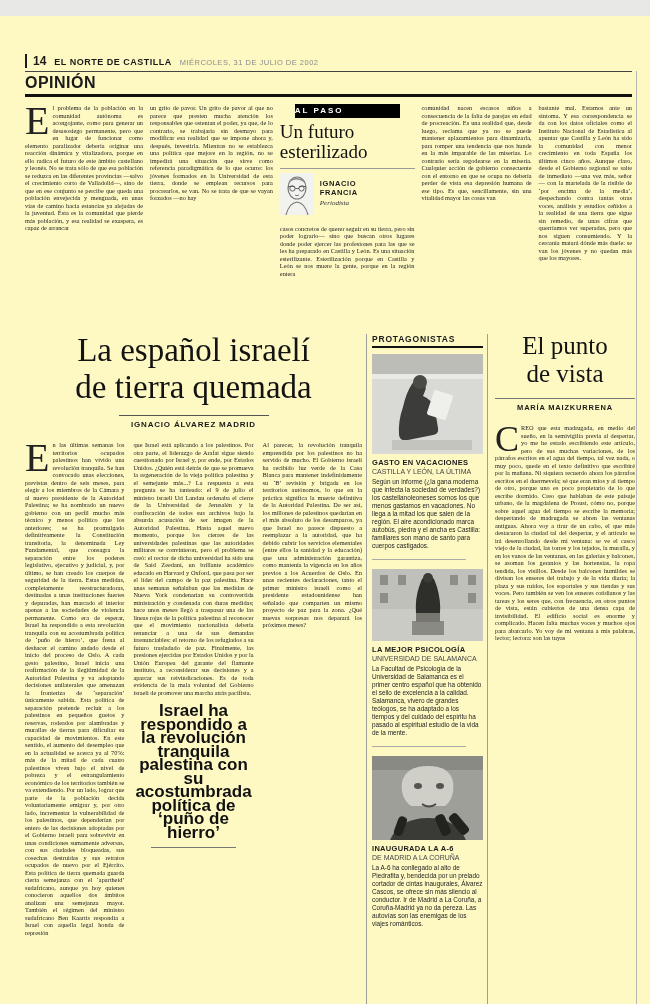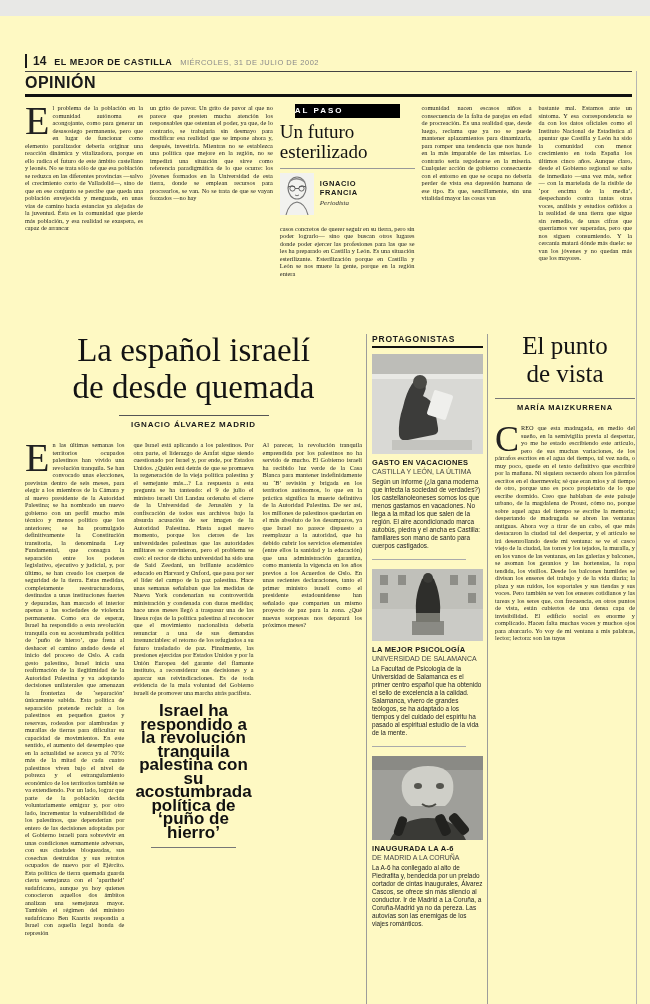--- a/index.html
+++ b/index.html
@@ -76,21 +76,21 @@
   .punto-body .dropcap { font-size:36px; line-height:29px; }
 </style>
 </head>
 <body>
 
 <div class="page">
 
   <div class="hdr">
     <div class="hdr-line">
       <span class="hdr-page">14</span>
-      <span class="hdr-masthead">EL MEJOR DE CASTILLA</span>
+      <span class="hdr-masthead">EL NORTE DE CASTILLA</span>
       <span class="hdr-date">MIÉRCOLES, 31 DE JULIO DE 2002</span>
     </div>
   </div>
   <div class="hdr-rule-thin"></div>
   <div class="hdr-section">OPINIÓN</div>
   <div class="hdr-rule-thick"></div>
   <div class="page-edge"></div>
 
   <div class="top-strip">
     <div class="ts-col1 bodytxt">
@@ -131,21 +131,21 @@
       <span>bastante mal. Estamos ante un síntoma. Y esa correspondencia se da con los datos oficiales como el Instituto Nacional de Estadística al apuntar que Castilla y León ha sido la comunidad con menor crecimiento en toda España los últimos cinco años. Aunque claro, desde el Gobierno regional se salte de inmediato —una vez más, señor— con la martelada de la risible de ‘por encima de la media’, despechando contra tantas otras voces, análisis y estudios ceñidos a la realidad de una tierra que sigue sin remedio, de unas cifras que querríamos ver superadas, pero que nos siguen consumiendo. Y la cercanía matará dónde más duele: se van los jóvenes y no quedan más que los mayores.</span>
     </div>
   </div>
 
   <div class="vdiv vdiv-a"></div>
   <div class="vdiv vdiv-b"></div>
 
   <div class="main-art">
     <div class="main-title">
       <div>La español israelí</div>
-      <div>de desde quemada</div>
+      <div>de tierra quemada</div>
     </div>
     <div class="main-rule"></div>
     <div class="main-author">IGNACIO ÁLVAREZ MADRID</div>
     <div class="main-cols">
       <div class="main-col bodytxt">
         <span class="dropcap-big">E</span><span>n las últimas semanas los territorios ocupados palestinos han vivido una revolución tranquila. Se han convocado unas elecciones, previstas dentro de seis meses, para elegir a los miembros de la Cámara y al nuevo presidente de la Autoridad Palestina; se ha nombrado un nuevo gobierno con un perfil mucho más técnico y menos político que los anteriores; se ha promulgado definitivamente la Constitución transitoria, la denominada Ley Fundamental, que consagra la separación entre los poderes legislativo, ejecutivo y judicial, y, por último, se han creado los cuerpos de seguridad de la tierra. Estas medidas, completamente reestructuradoras, destinadas a unas instituciones fuertes y depuradas, han marcado el interior apenas a las sociedades de violencia permanente. Como era de esperar, Israel ha respondido a esta revolución tranquila con su acostumbrada política de ‘puño de hierro’, que frena al deshacer el camino andado desde el inicio del proceso de Oslo. A cada gesto palestino, Israel inicia una reafirmación de la ilegitimidad de la Autoridad Palestina y va adoptando decisiones unilaterales que amenazan la fronteriza de ‘separación’ únicamente sabida. Esta política de separación pretende recluir a los palestinos en pequeños guetos y reservas, rodeados por alambradas y murallas de tierras para dificultar su capacidad de movimientos. En este sentido, el aumento del desempleo que en la actualidad se acerca ya al 70%: más de la mitad de cada cuatro palestinos viven bajo el nivel de pobreza y el estrangulamiento económico de los territorios también se va extendiendo. Por un lado, lograr que parte de la población decida voluntariamente emigrar y, por otro lado, incrementar la vulnerabilidad de los palestinos, que dependerían por entero de las decisiones adoptadas por el Gobierno israelí para sobrevivir en unas condiciones sumamente adversas, con sus ciudades bloqueadas, sus cosechas destruidas y sus retratos ocupados de nuevo por el Ejército. Esta política de tierra quemada guarda cierta semejanza con el ‘apartheid’ sudafricano, aunque ya hoy quienes conocieron aquellos dos ámbitos analizan una semejanza mayor. También el régimen del ministro sudafricano Ben Kaartis respondía a Israel con aquella legal honda de represión</span>
       </div>
       <div class="main-col">
         <div class="bodytxt">que Israel está aplicando a los palestinos. Por otra parte, el liderazgo de Arafat sigue siendo cuestionado por Israel y, por ende, por Estados Unidos. ¿Quién está detrás de que se promueva la regeneración de la vieja política palestina y el semejante más...? La respuesta a esta pregunta se ha tanteado: el 9 de julio el ministro israelí Uri Landau ordenaba el cierre de la Universidad de Jerusalén y la confiscación de todos sus archivos bajo la absurda acusación de ser imagen de la Autoridad Palestina. Hasta aquel nuevo momento, porque los cierres de las universidades palestinas que las autoridades militares se convinieron, pero el problema se creó: el rector de dicha universidad ha sido una de Said Zeedani, un brillante académico educado en Harvard y Oxford, que pasa por ser el líder del campo de la paz palestina. Hace unas semanas señalaban que las medidas de Nueva York condenarían su controvertida ministración y condenada con duras medidas; hace unos meses llegó a traspasar una de las líneas rojas de la política palestina al reconocer que el movimiento nacionalista debería renunciar a una de sus demandas irrenunciables: el retorno de los refugiados a su futuro trasladado de paz. Finalmente, las presiones ejercidas por Estados Unidos y por la Unión Europea del garante del flamante instituto, a reconsiderar sus decisiones y a aparcar sus reivindicaciones. Es de toda evidencia de la mala voluntad del Gobierno israelí de promover una marcha atrás pacifista.</div>
         <div class="pullquote">Israel ha respondido a la revolución tranquila palestina con su acostumbrada política de ‘puño de hierro’</div>

